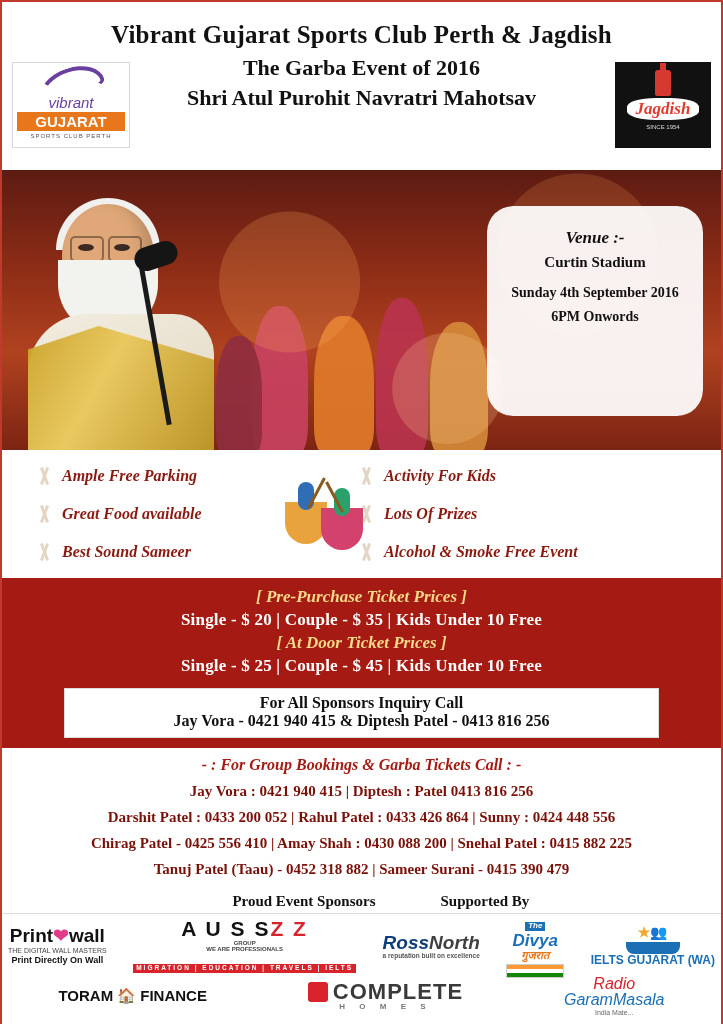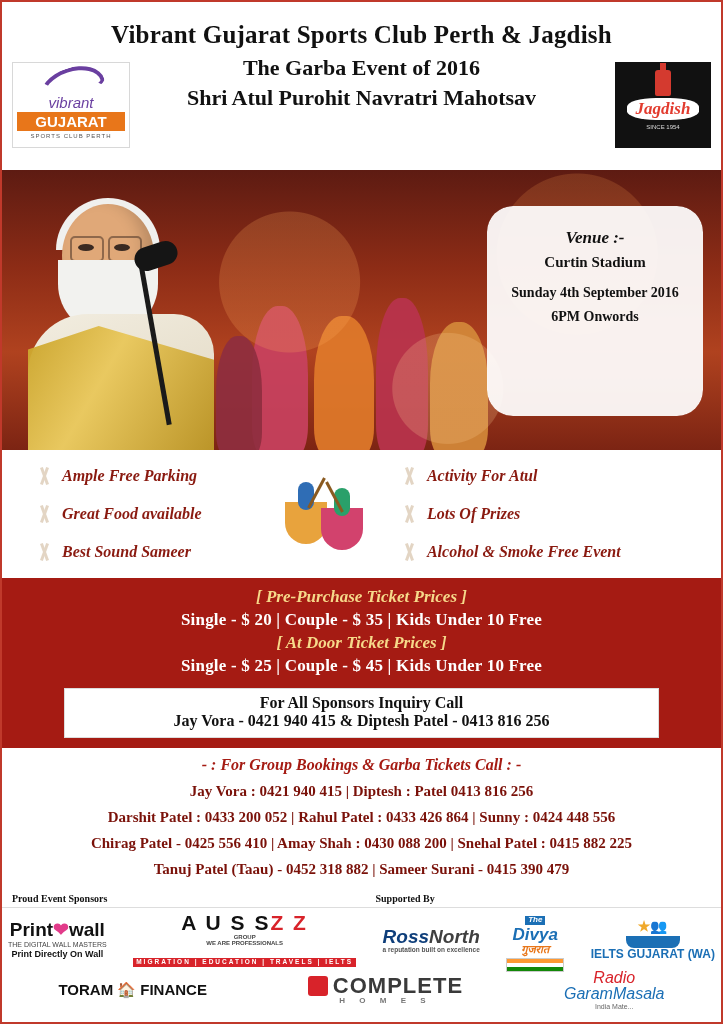--- a/index.html
+++ b/index.html
@@ -138,21 +138,21 @@
   }
   .venue-card .vlabel{font-size:17px;font-style:italic;font-weight:bold;color:#111;margin-bottom:6px;}
   .venue-card .vval{font-size:15px;font-weight:bold;color:#111;margin-bottom:14px;}
   .venue-card .dlabel{font-size:17px;font-style:italic;font-weight:bold;color:#111;margin-bottom:6px;}
   .venue-card .dval{font-size:14px;font-weight:bold;color:#111;margin-bottom:8px;}
   .venue-card .tval{font-size:14px;font-weight:bold;color:#111;}
 
   
   .features{
     position:relative;height:128px;background:#ffffff;
-    display:flex;align-items:center;gap:43px;
+    display:flex;align-items:center;
   }
   .feat-col{width:47%;box-sizing:border-box;}
   .feat-col.left{padding-left:34px;}
   .feat-col.right{padding-left:18px;}
   .feat{
     display:flex;align-items:center;gap:10px;height:38px;
     font-size:16px;font-style:italic;font-weight:bold;color:#8a1a10;
   }
   .x-icon{
     width:16px;height:18px;flex:0 0 auto;position:relative;opacity:.35;
@@ -205,21 +205,21 @@
   }
   .contacts .c-line{
     font-size:15px;font-weight:bold;color:#7a1109;margin-bottom:9px;
   }
 
   
   .sponsor-head{
     display:flex;background:#ffffff;padding:0 10px 3px;
   }
   .sponsor-head div{
-    font-size:10px;font-weight:bold;color:#111;text-align:left;
+    font-size:15px;font-weight:bold;color:#111;text-align:right;
   }
   .sh1{width:52%;}
   .sh2{width:26%;}
   .sh3{width:22%;}
 
   .sponsors{
     background:#ffffff;border-top:1px solid #ddd;
     padding:6px 6px 4px;
   }
   .srow{display:flex;align-items:center;justify-content:space-between;height:52px;}
@@ -335,21 +335,21 @@
       <div class="gskirt g2"></div>
       <div class="gtorso t1"></div>
       <div class="gtorso t2"></div>
       <div class="stick s1"></div>
       <div class="stick s2"></div>
     </div>
 
     <div class="feat-col right">
       <div class="feat">
         <span class="x-icon"></span>
-        <span>Activity For Atul</span>
+        <span>Activity For Kids</span>
       </div>
       <div class="feat">
         <span class="x-icon"></span>
         <span>Lots Of Prizes</span>
       </div>
       <div class="feat">
         <span class="x-icon"></span>
         <span>Alcohol &amp; Smoke Free Event</span>
       </div>
     </div>

